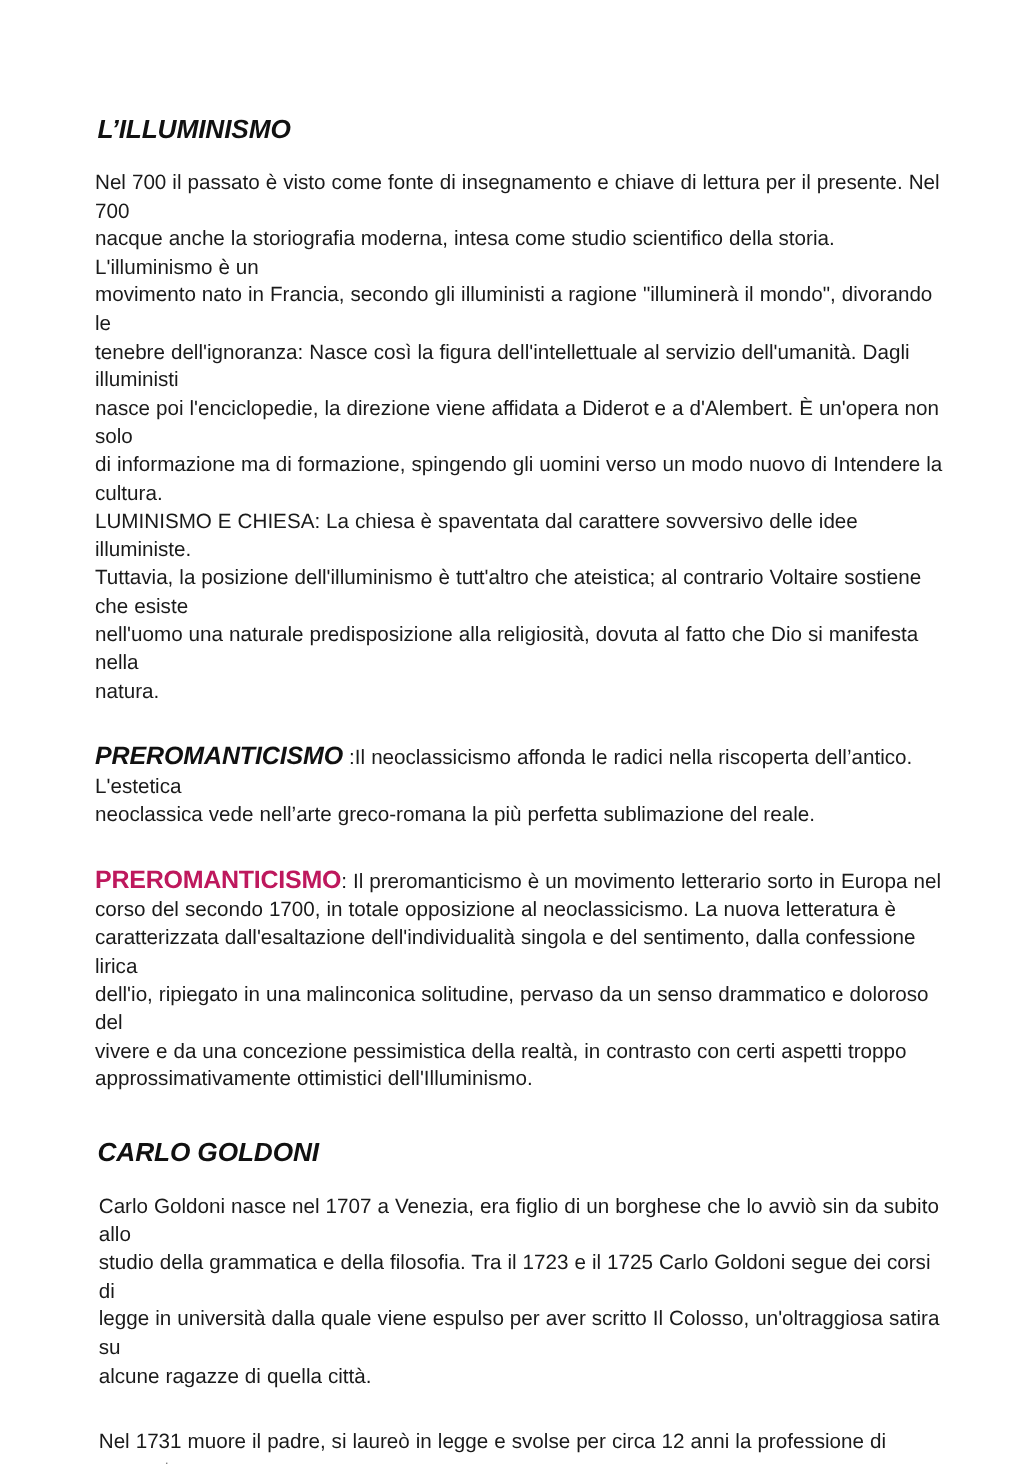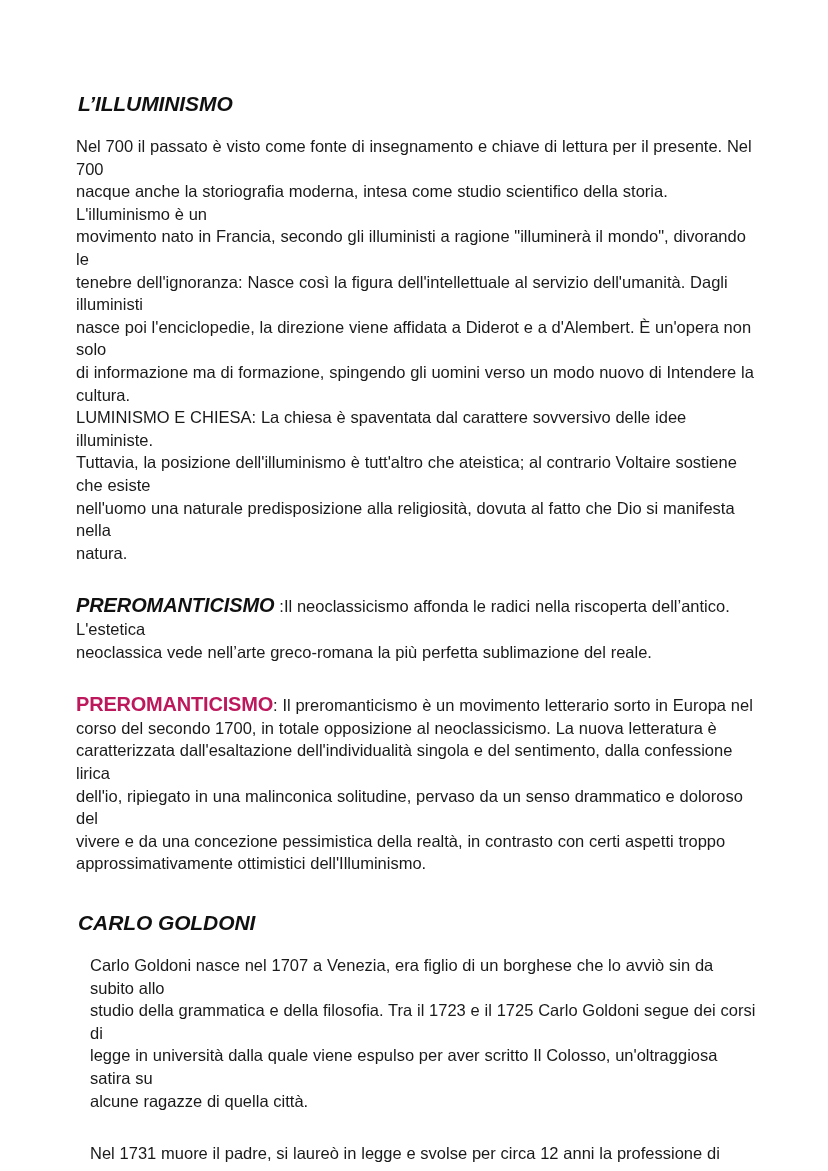--- a/index.html
+++ b/index.html
@@ -43,21 +43,21 @@
   
   .para {
     font-size: 16.5px;
     line-height: 22.6px;
     margin: 0 0 14px 0;
     white-space: pre-wrap;
     word-spacing: 0.2px;
     color: #1a1a1a;
   }
   .para.indent {
-    margin-left: 14px;
+    margin-left: 3px;
   }
 
   
   .run-bi {
     font-size: 20px;
     font-weight: bold;
     font-style: italic;
     letter-spacing: -0.1px;
     color: #111111;
   }

